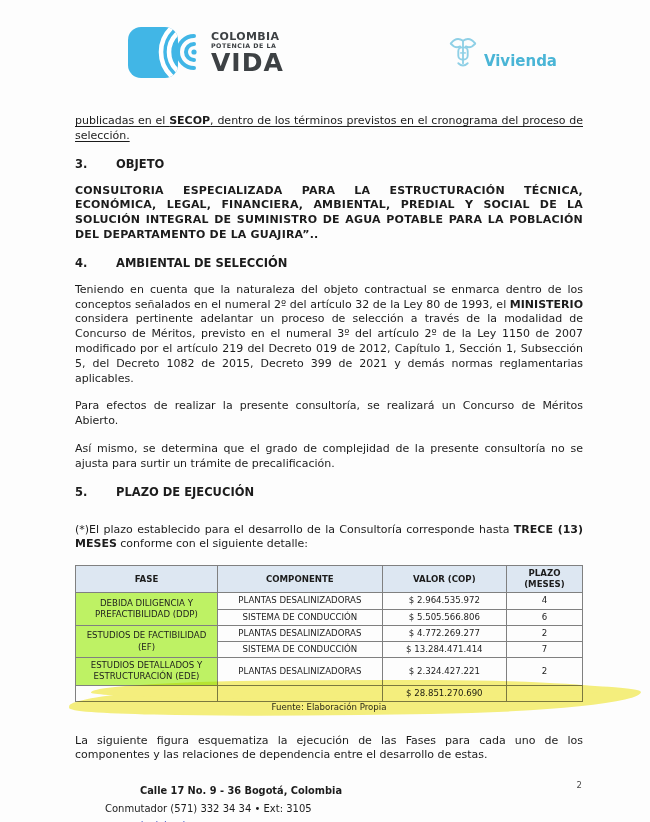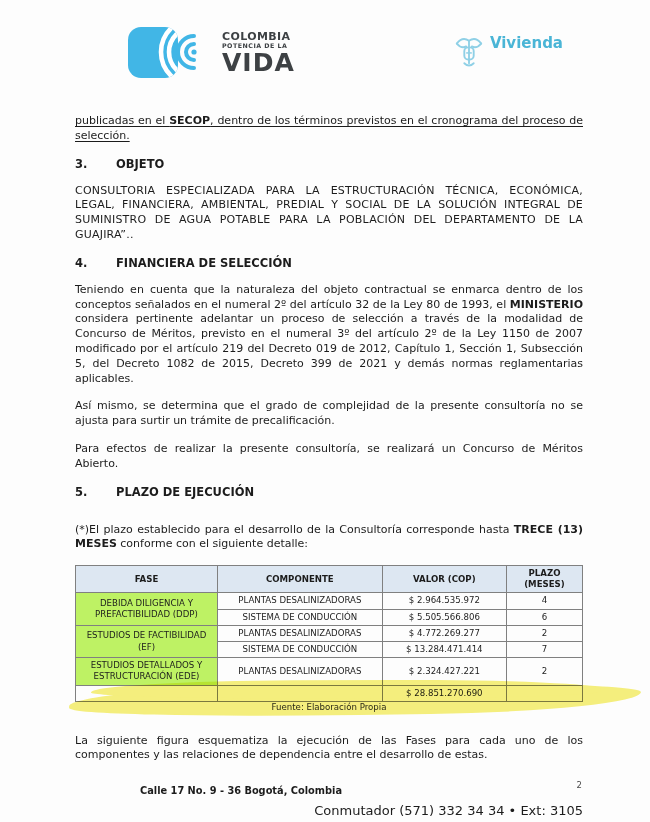--- a/index.html
+++ b/index.html
@@ -2,36 +2,36 @@
 <html><head>
 <meta charset="utf-8">
 <style>
   * { margin:0; padding:0; box-sizing:border-box; }
   html,body { width:650px; height:822px; background:#ffffff; }
   body { font-family:"DejaVu Sans","Liberation Sans",sans-serif; color:#1c1c1c; }
   .page { position:relative; width:650px; height:822px; background:#fdfdfd; padding:24px 67px 0 75px; overflow:hidden; }
 
   
   .hdr { display:flex; justify-content:space-between; align-items:flex-start; height:60px; margin-bottom:30px; padding:0 8px 0 10px; }
-  .col-logo { display:flex; align-items:center; gap:16px;padding-left:43px; }
+  .col-logo { display:flex; align-items:center; gap:5px;padding-left:43px; }
   .col-logo-text { line-height:1; color:#3d4144; margin-left:4px; }
   .col-logo-text .l1 { font-size:11px; font-weight:bold; letter-spacing:.4px; }
   .col-logo-text .l2 { font-size:6.3px; font-weight:bold; letter-spacing:.5px; margin:1.5px 0 1px; }
   .col-logo-text .l3 { font-size:25px; font-weight:800; letter-spacing:1px; }
-  .viv-logo { display:flex; align-items:flex-start; gap:6px; margin-top:10px; margin-right:12px; }
+  .viv-logo { display:flex; align-items:flex-end; gap:6px; margin-top:10px; margin-right:18px; }
   .viv-label { font-size:15px; font-weight:bold; color:#4ab5d6; }
 
   
   p, .para { font-size:11px; line-height:14.8px; text-align:justify;margin-top:11px; }
   .mb { margin-bottom:13px; }
   .intro-p { text-decoration:underline; text-underline-offset:2px; }
   .b { font-weight:bold; }
   .sec-head { display:flex; font-size:11.5px; font-weight:bold; margin:3px 0 13px; }
   .sec-head .num { width:41px; flex:0 0 41px; }
-  .objeto-body { font-weight:normal; letter-spacing:.2px; }
+  .objeto-body { font-weight:bold; letter-spacing:.2px; }
 
   
   .table-wrap { position:relative; margin:2px 0 0 0; }
   table { width:100%; border-collapse:collapse; table-layout:fixed; }
   col.c1{width:28%;} col.c2{width:32.5%;} col.c3{width:24.5%;} col.c4{width:15%;}
   th, td { border:1px solid #808080; font-size:8.6px; text-align:center; vertical-align:middle; padding:2px 4px; line-height:1.3; }
   th { background:#dde7f2; font-weight:bold; white-space:pre-line; }
   td.fase { background:#bef264; }
   td.val-bold { font-weight:normal; }
   .caption { font-size:8.6px; text-align:center; color:#2b2b2b; margin-top:0; position:relative; }
@@ -42,21 +42,21 @@
         border-radius:46% 54% 42% 58% / 68% 44% 70% 40%;
         transform:rotate(-.8deg); pointer-events:none; }
   .hl::after { content:""; position:absolute; left:22px; right:40px; top:-4px; height:18px;
         background:#f1e72e; border-radius:50% 50% 45% 55% / 80% 70% 40% 45%; transform:rotate(.6deg); }
 
   .closing { margin-top:22px; }
 
   
   .footer { margin:22px 0 0 30px; }
   .footer .addr { font-size:9.8px; font-weight:bold; line-height:1.2;margin-left:35px; }
-  .footer .phone { font-size:13px; margin-top:6px;text-align:right; }
+  .footer .phone { font-size:10px; margin-top:6px; }
   .footer .site { font-size:9.8px; margin-top:6px; color:#3a50c4; text-decoration:underline; cursor:pointer; display:inline-block; }
   .pagenum { position:absolute; right:68px; bottom:32px; font-size:8.5px; color:#4a4a4a; }
 </style>
 </head>
 <body>
 
 <div class="page">
 
   <div class="hdr">
     <div class="col-logo">
@@ -102,25 +102,25 @@
   <p class="intro-p mb"><span>publicadas en el </span><span class="b">SECOP</span><span>, dentro de los términos previstos en el cronograma del proceso de selección.</span></p>
 
   <div class="sec-head">
     <span class="num">3.</span>
     <span>OBJETO</span>
   </div>
   <p class="objeto-body mb">CONSULTORIA ESPECIALIZADA PARA LA ESTRUCTURACIÓN TÉCNICA, ECONÓMICA, LEGAL, FINANCIERA, AMBIENTAL, PREDIAL Y SOCIAL DE LA SOLUCIÓN INTEGRAL DE SUMINISTRO DE AGUA POTABLE PARA LA POBLACIÓN DEL DEPARTAMENTO DE LA GUAJIRA”..</p>
 
   <div class="sec-head">
     <span class="num">4.</span>
-    <span>FINANCIERA DE SELECCIÓN</span>
+    <span>AMBIENTAL DE SELECCIÓN</span>
   </div>
   <p class="mb"><span>Teniendo en cuenta que la naturaleza del objeto contractual se enmarca dentro de los conceptos señalados en el numeral 2º del artículo 32 de la Ley 80 de 1993, el </span><span class="b">MINISTERIO</span><span> considera pertinente adelantar un proceso de selección a través de la modalidad de Concurso de Méritos, previsto en el numeral 3º del artículo 2º de la Ley 1150 de 2007 modificado por el artículo 219 del Decreto 019 de 2012, Capítulo 1, Sección 1, Subsección 5, del Decreto 1082 de 2015, Decreto 399 de 2021 y demás normas reglamentarias aplicables.</span></p>
+  <p class="mb">Para efectos de realizar la presente consultoría, se realizará un Concurso de Méritos Abierto.</p>
   <p class="mb">Así mismo, se determina que el grado de complejidad de la presente consultoría no se ajusta para surtir un trámite de precalificación.</p>
-  <p class="mb">Para efectos de realizar la presente consultoría, se realizará un Concurso de Méritos Abierto.</p>
 
   <div class="sec-head" style="margin-bottom:24px;">
     <span class="num">5.</span>
     <span>PLAZO DE EJECUCIÓN</span>
   </div>
   <p class="mb"><span>(*)El plazo establecido para el desarrollo de la Consultoría corresponde hasta </span><span class="b">TRECE (13) MESES</span><span> conforme con el siguiente detalle:</span></p>
 
   <div class="table-wrap">
     <table>
       <colgroup>

